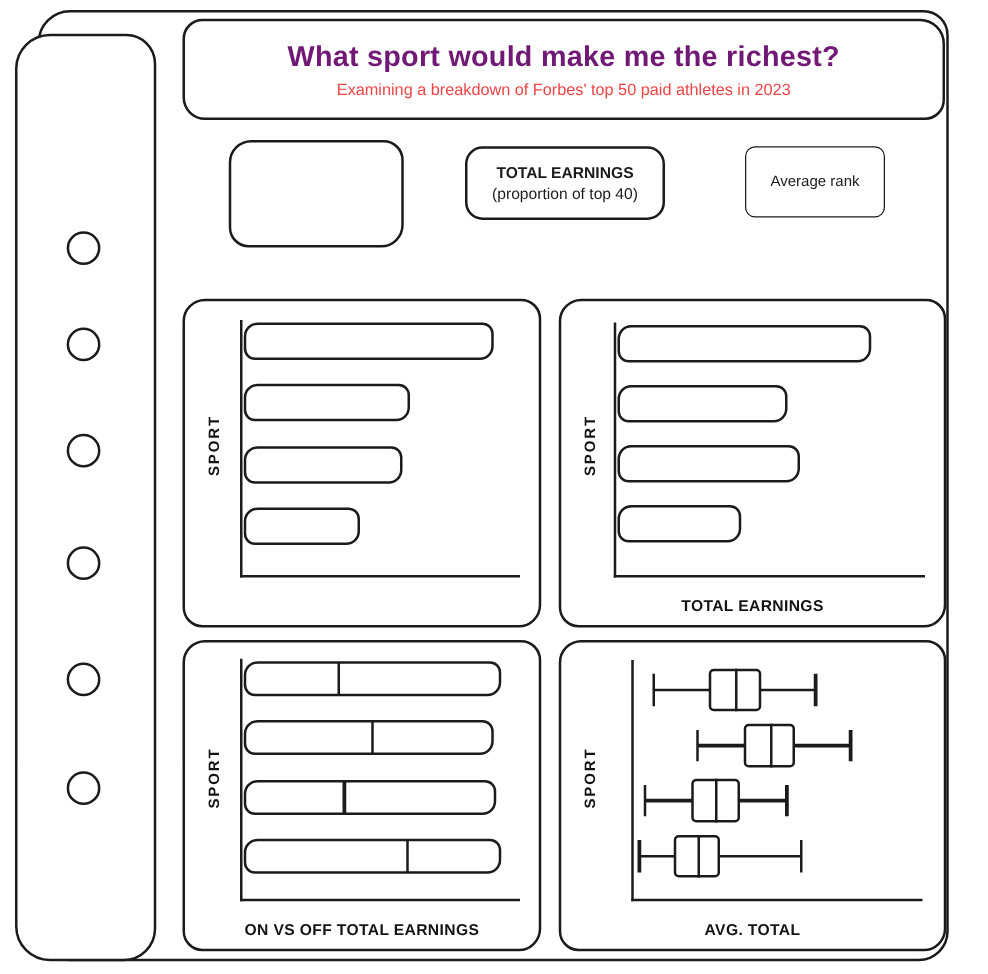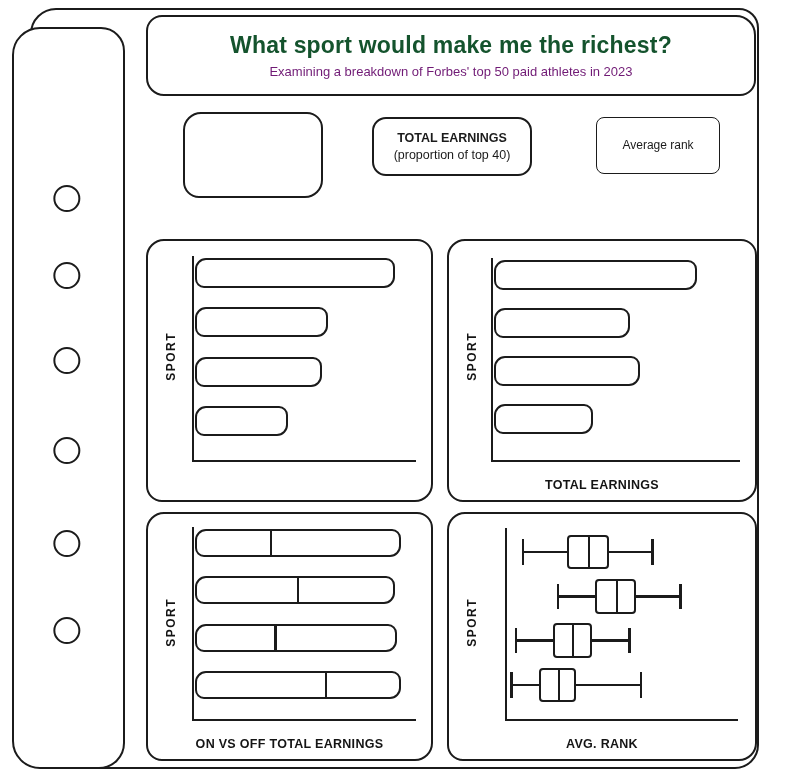--- a/index.html
+++ b/index.html
@@ -13,32 +13,32 @@
   
   .sidebar { position:absolute; left:12px; top:27px; width:113px; height:742px;
     border:2.5px solid #1b1b1b; border-radius:28px 24px 26px 28px; background:#fff; z-index:3; }
   .dot { position:absolute; left:50%; transform:translateX(-58%); width:27px; height:27px;
     border:2.5px solid #1b1b1b; border-radius:50%; background:#fff; cursor:pointer; }
 
   
   .header-box { position:absolute; left:146px; top:15px; width:610px; height:81px; z-index:2;
     border:2.5px solid #1b1b1b; border-radius:16px 20px 16px 18px; background:#fff;
     display:flex; flex-direction:column; align-items:center; justify-content:center; gap:5px; text-align:center; }
-  .title { font-size:23px; font-weight:600; letter-spacing:0.2px; color:#14532d; }
-  .subtitle { font-size:13px; font-weight:500; color:#701a75; }
+  .title { font-size:23px; font-weight:600; letter-spacing:0.2px; color:#701a75; }
+  .subtitle { font-size:13px; font-weight:500; color:#ef4444; }
 
   
   .kpi { position:absolute; z-index:2; background:#fff; text-align:center;
     display:flex; flex-direction:column; align-items:center; justify-content:center;
     border:2.5px solid #1b1b1b; }
   .kpi .kpi-title { font-size:12.5px; font-weight:600; line-height:1.35; }
   .kpi .kpi-note  { font-size:12.5px; font-weight:500; line-height:1.35; }
   .kpi-highest { left:183px; top:112px; width:140px; height:86px; border-radius:18px 16px 18px 16px; padding:6px 12px; }
   .kpi-total   { left:372px; top:117px; width:160px; height:59px; border-radius:14px; padding:6px 14px; }
-  .kpi-avg     { left:596px; top:117px; width:124px; height:57px; border-radius:8px; border-width:1.6px; padding:16px 8px; }
+  .kpi-avg     { left:596px; top:117px; width:112px; height:57px; border-radius:8px; border-width:1.6px; padding:16px 8px; }
   .kpi-avg .kpi-title, .kpi-avg .kpi-note { font-size:12px; font-weight:500; }
 
   
   .panel { position:absolute; z-index:2; background:#fff; border:2.5px solid #1b1b1b; border-radius:18px 16px 18px 16px; }
   .panel-tl { left:146px; top:239px; width:287px; height:263px; }
   .panel-tr { left:447px; top:239px; width:310px; height:263px; }
   .panel-bl { left:146px; top:512px; width:287px; height:249px; }
   .panel-br { left:447px; top:512px; width:310px; height:249px; }
 
   .ylabel { position:absolute; left:6px; top:10px; bottom:38px; width:34px;
@@ -172,16 +172,16 @@
           <div class="med" style="left: 28%;"></div>
         </div>
         <div class="boxrow">
           <div class="wline" style="left: 2%; width: 56%;"></div>
           <div class="cap" style="left: 2%;"></div>
           <div class="cap" style="left: 58%;"></div>
           <div class="bpbox" style="left: 14%; width: 16%;"></div>
           <div class="med" style="left: 22%;"></div>
         </div>
       </div>
-    <div class="xlabel">AVG. RANK</div>
+    <div class="xlabel">AVG. TOTAL</div>
   </section>
 
 </div>
 
 </body></html>

